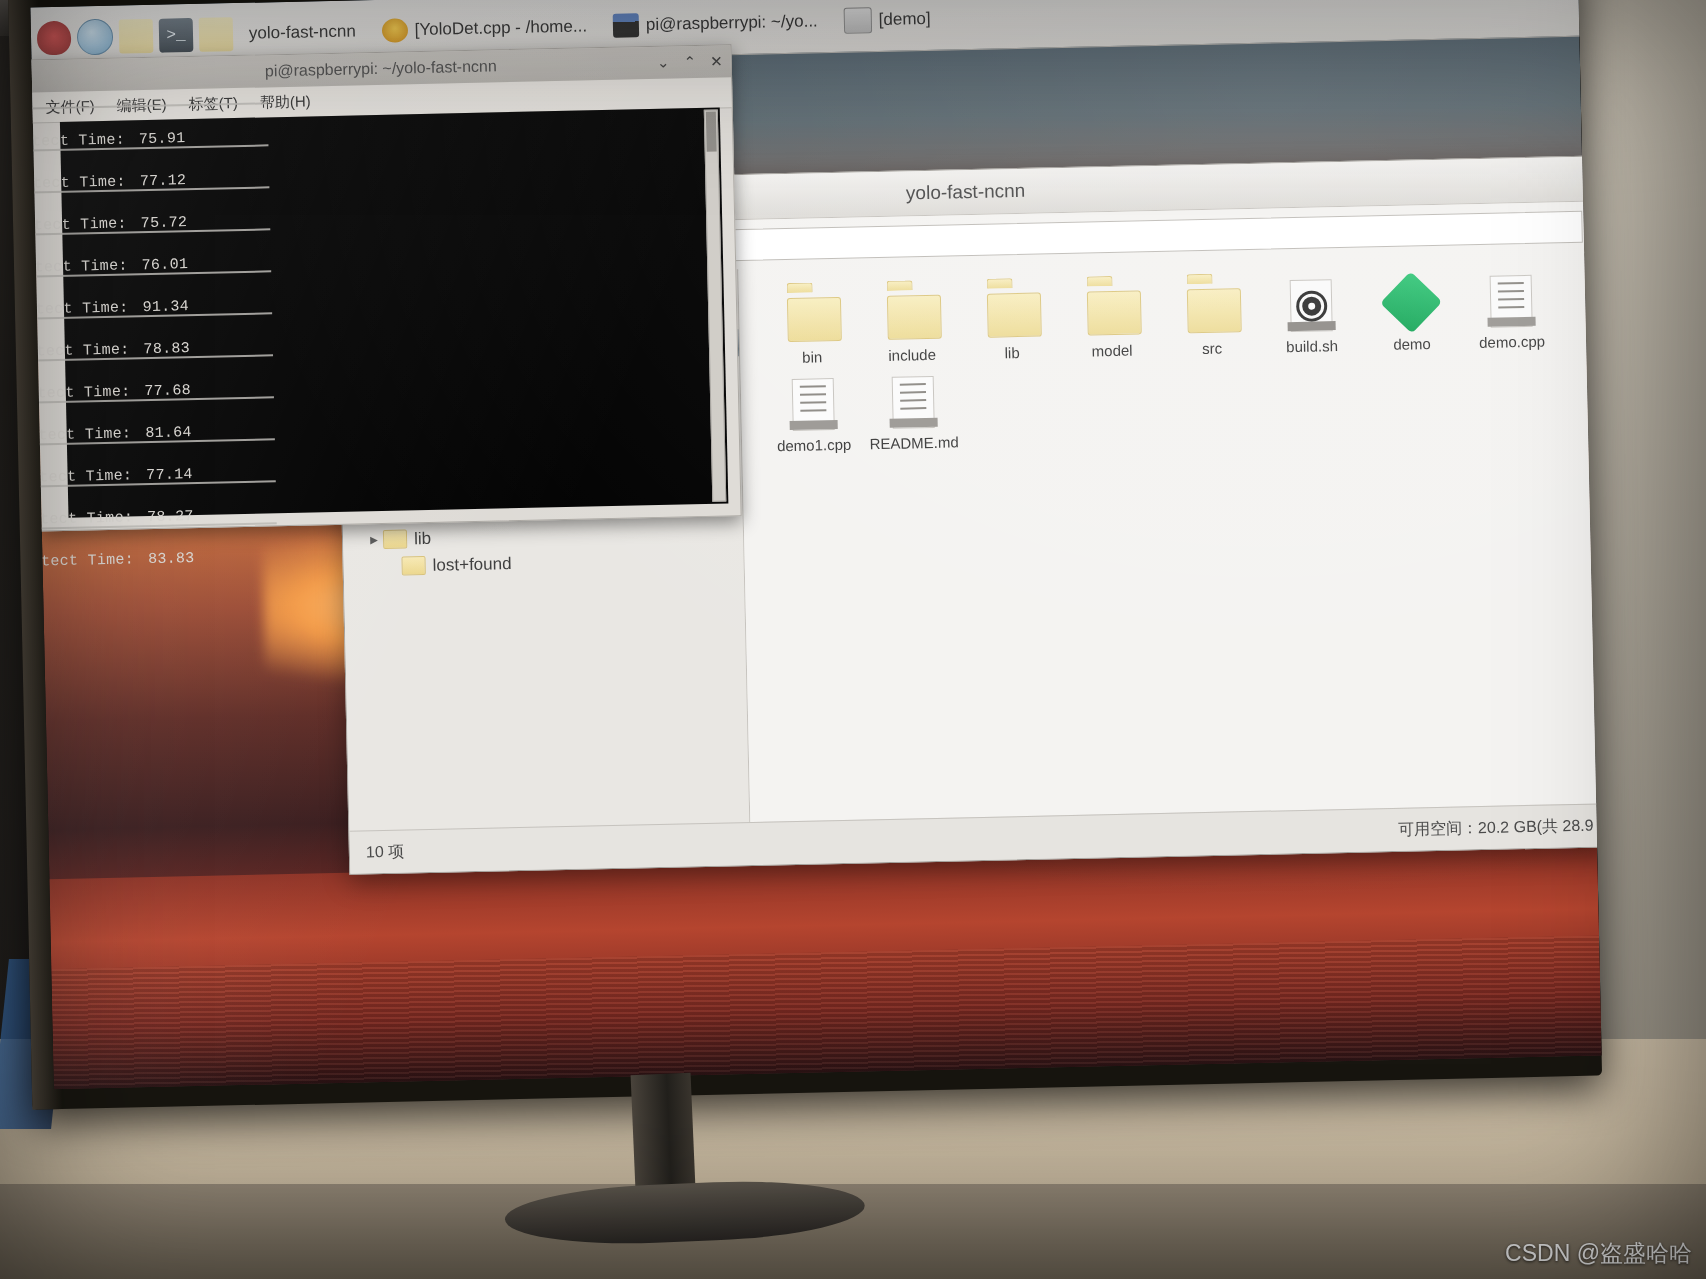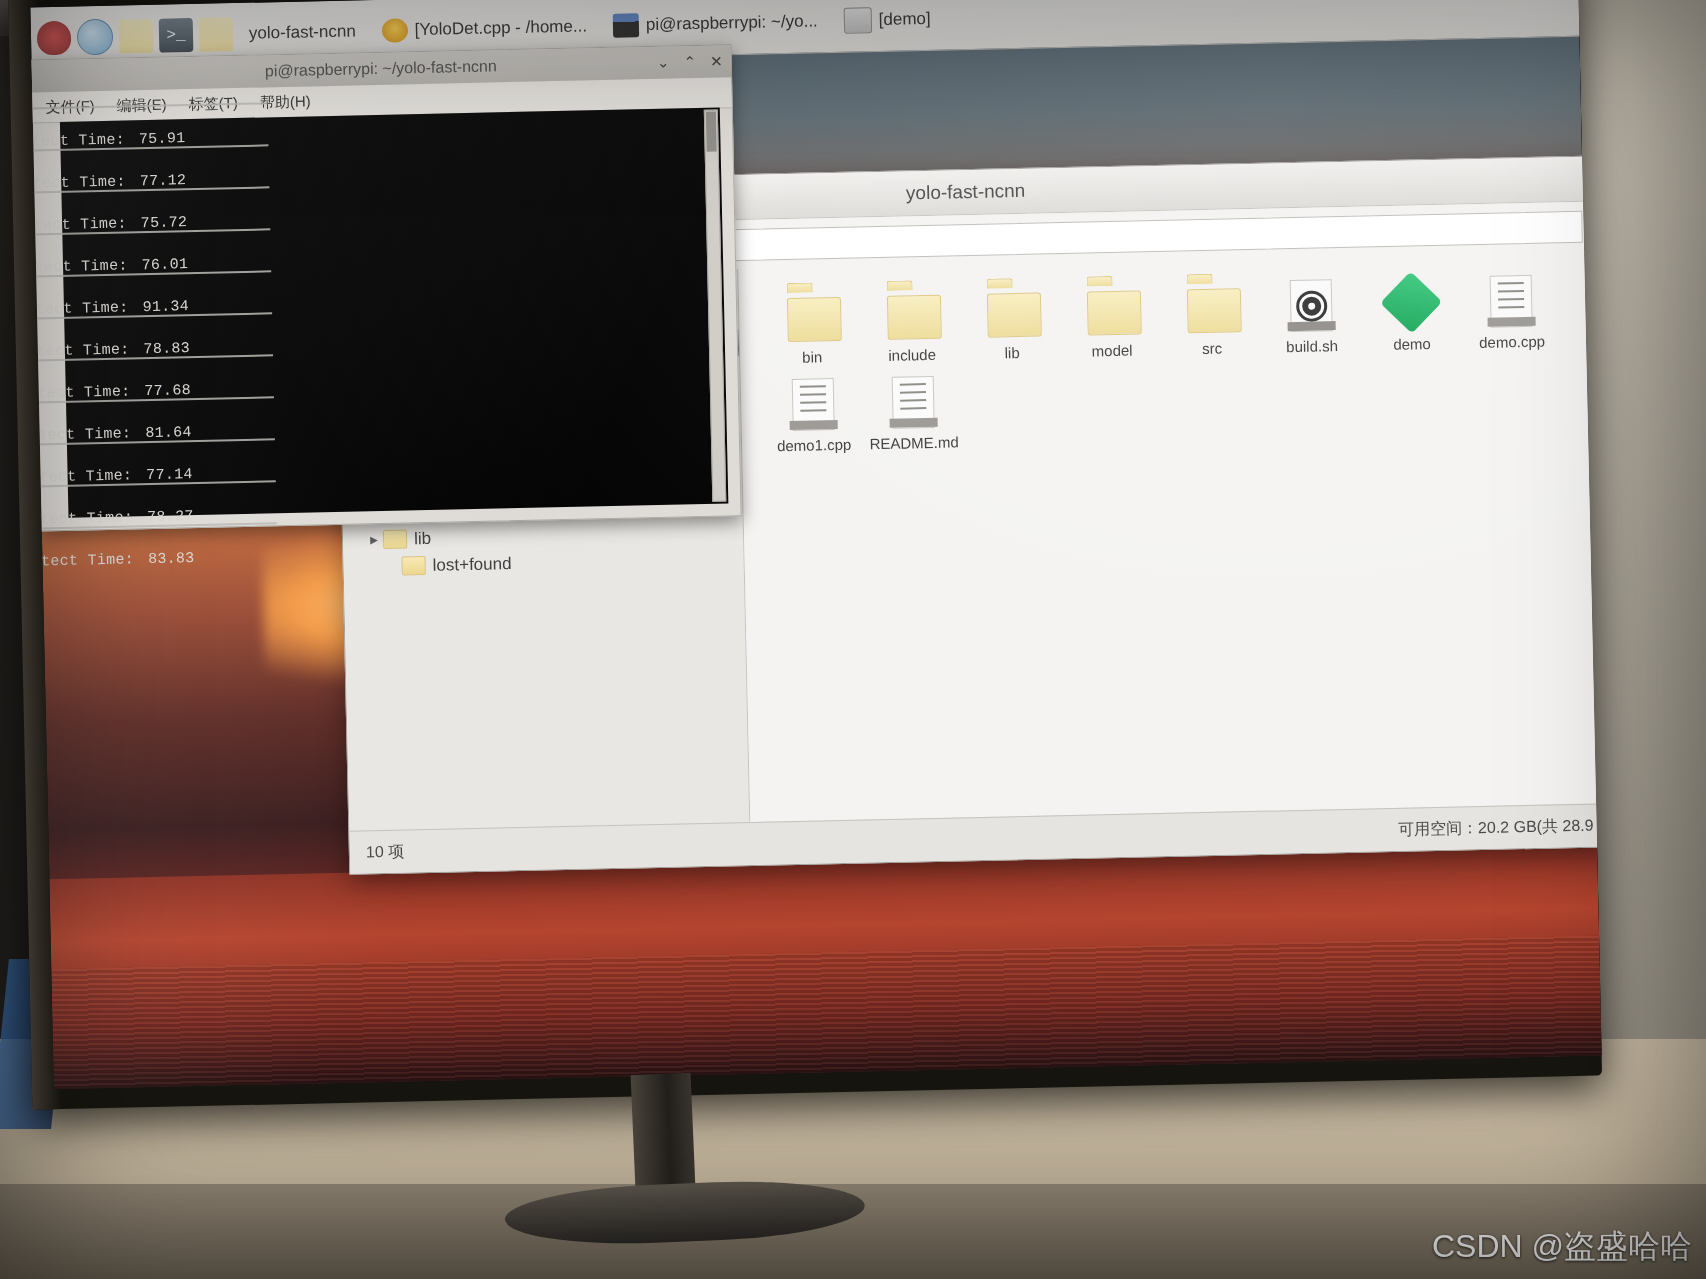--- a/index.html
+++ b/index.html
@@ -152,21 +152,21 @@
       border-radius:50%;background:#fafafa;}
   .ic-sh .bar{position:absolute;left:0;bottom:0;width:100%;height:9px;background:#8f8c88;}
   .ic-bin{width:44px;height:44px;margin:4px auto;background:linear-gradient(145deg,#37c87b,#17a558);
       transform:rotate(45deg);border-radius:5px;}
   .ilabel{font-size:15px;color:#3b3b3b;line-height:1.15;word-break:break-word;}
   .fm-status{position:absolute;left:0;right:0;bottom:0;height:42px;
       background:#e6e4e0;border-top:1px solid #c6c3be;display:flex;align-items:center;
       justify-content:space-between;padding:0 16px;font-size:16px;color:#4a4a4a;}
 
   
-  .wm{position:absolute;right:14px;bottom:10px;color:#e9e9e9;font-size:32px;
+  .wm{position:absolute;right:14px;bottom:10px;color:#e9e9e9;font-size:23px;
       text-shadow:0 1px 3px rgba(0,0,0,.8);}
 
   .glare{position:absolute;inset:0;pointer-events:none;
       background:linear-gradient(115deg,rgba(255,255,255,.10) 0%,rgba(255,255,255,0) 38%),
                  radial-gradient(ellipse at 80% 10%,rgba(255,255,255,.10),rgba(0,0,0,0) 60%);}
   .vign{position:absolute;inset:0;pointer-events:none;
       box-shadow:inset 0 0 180px rgba(0,0,0,.55);}
 </style>
 </head>
 <body>

